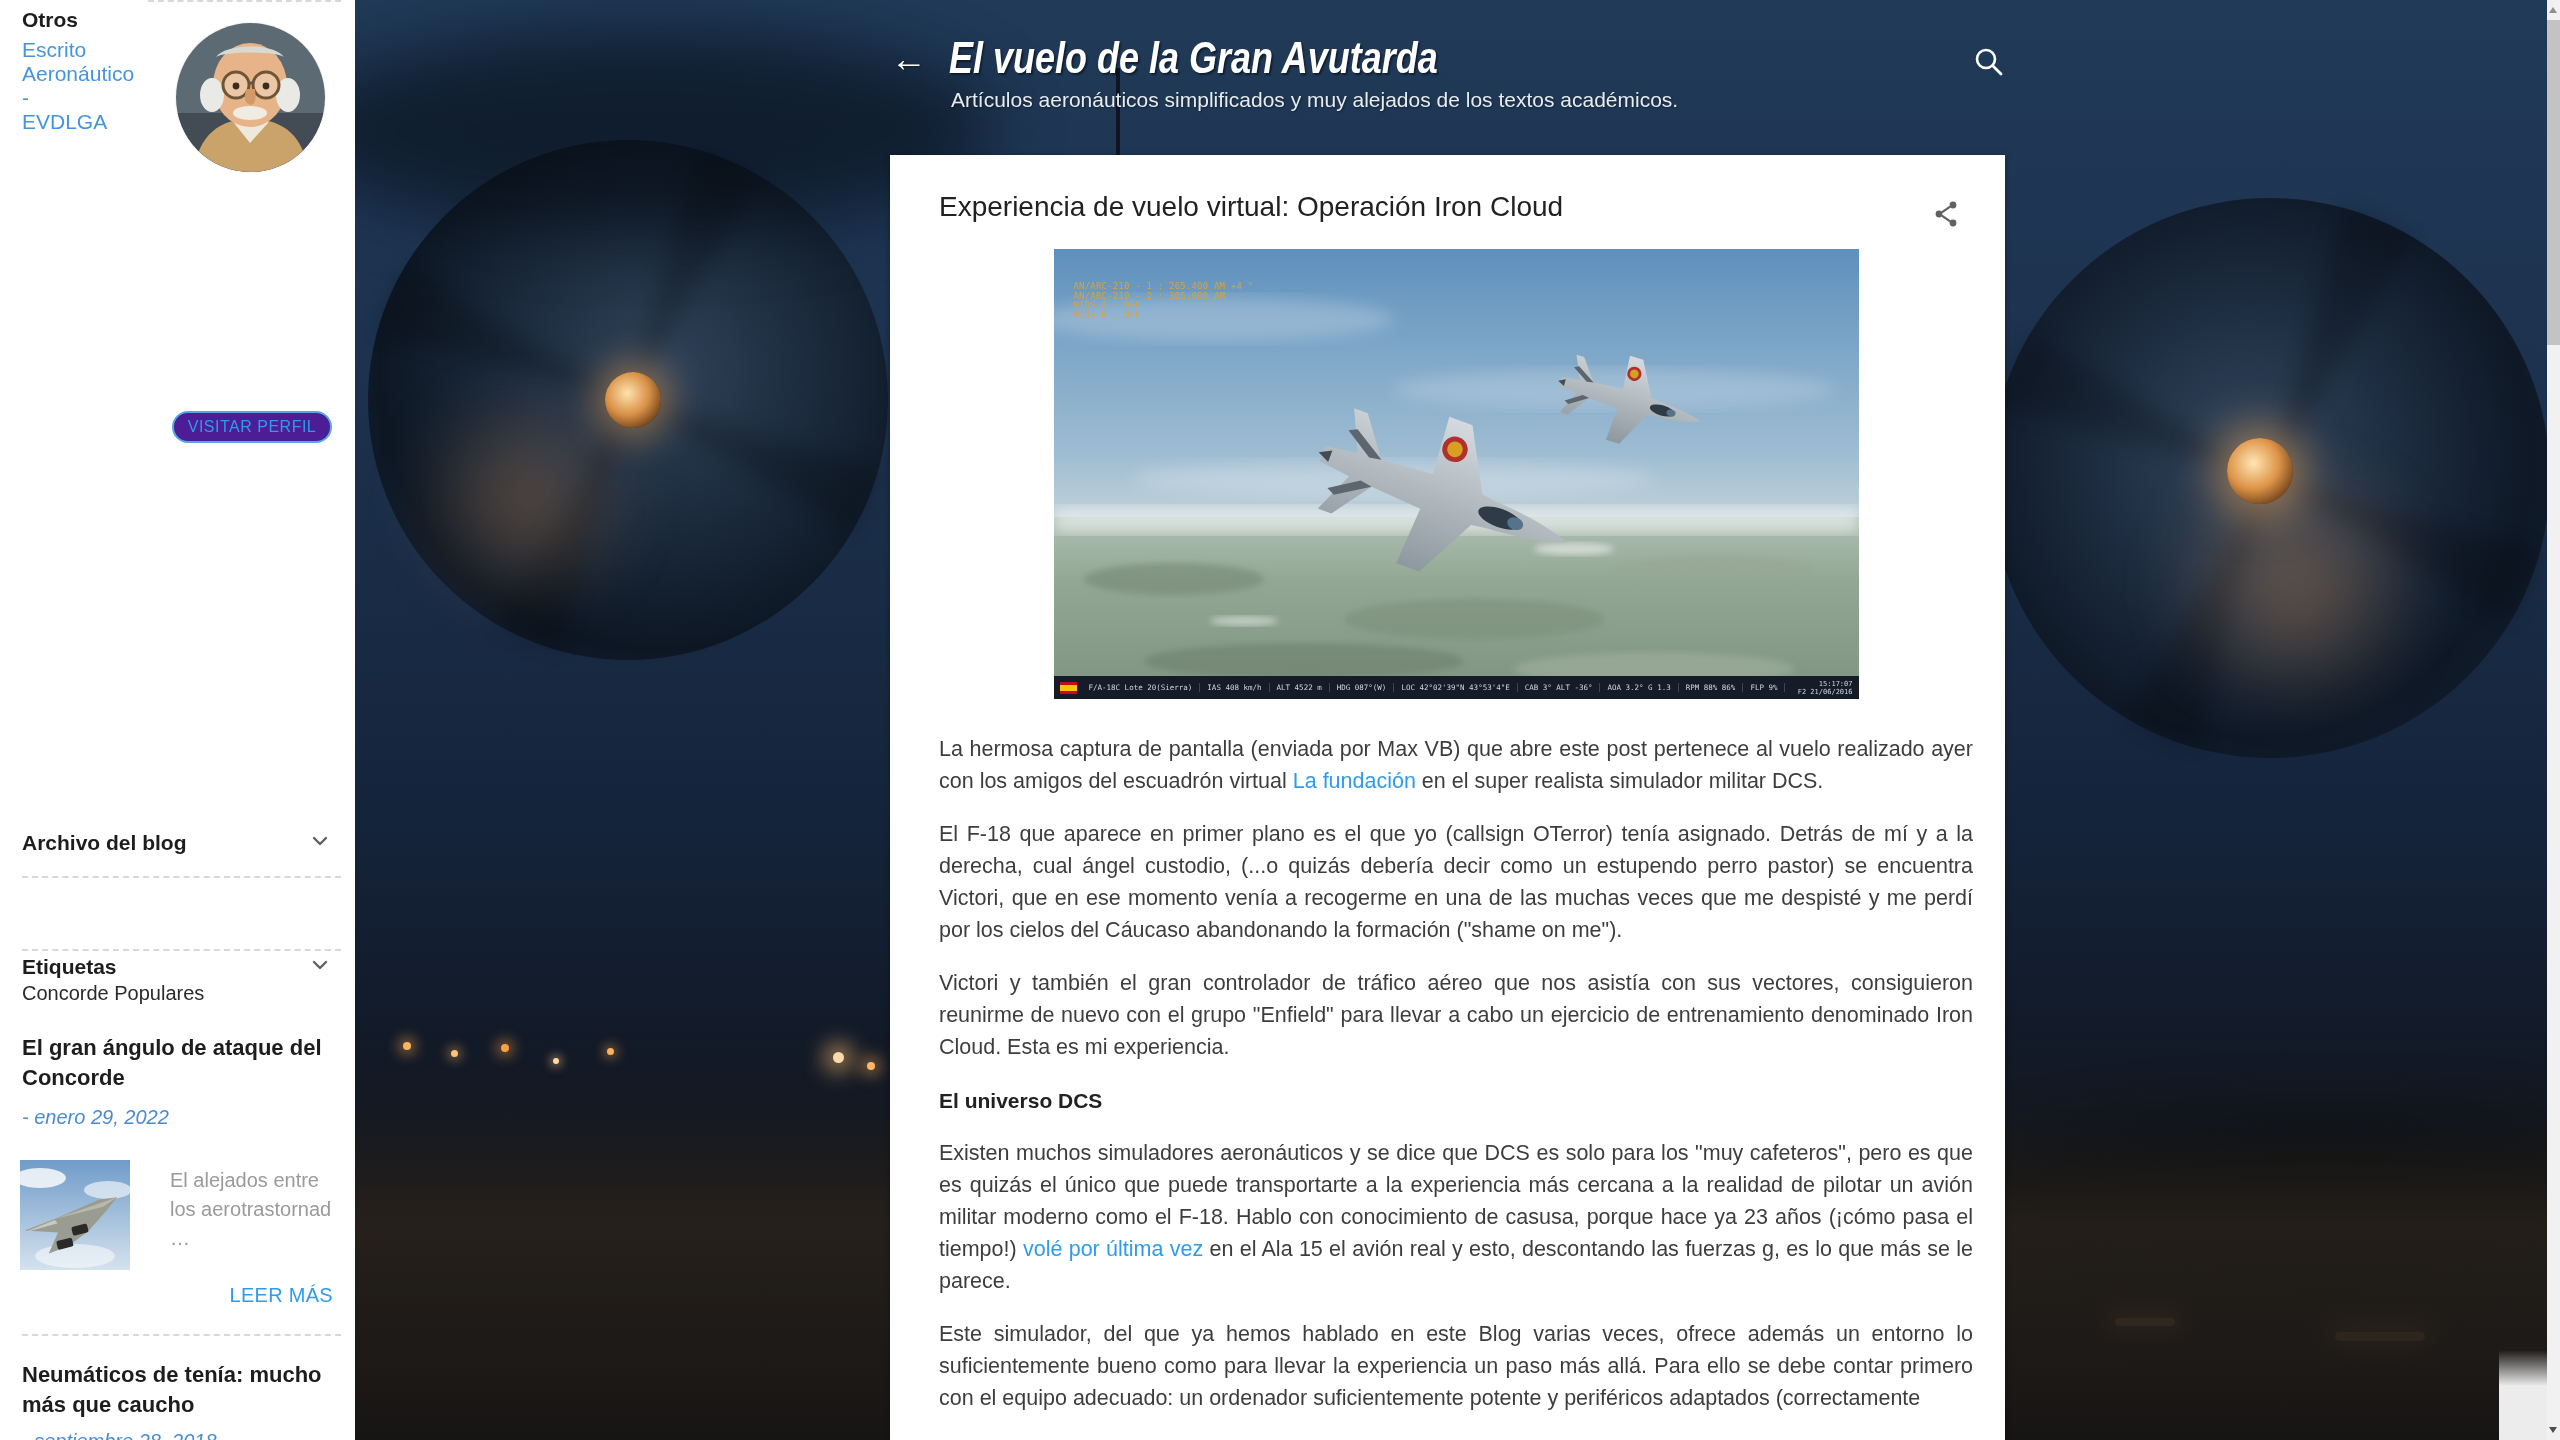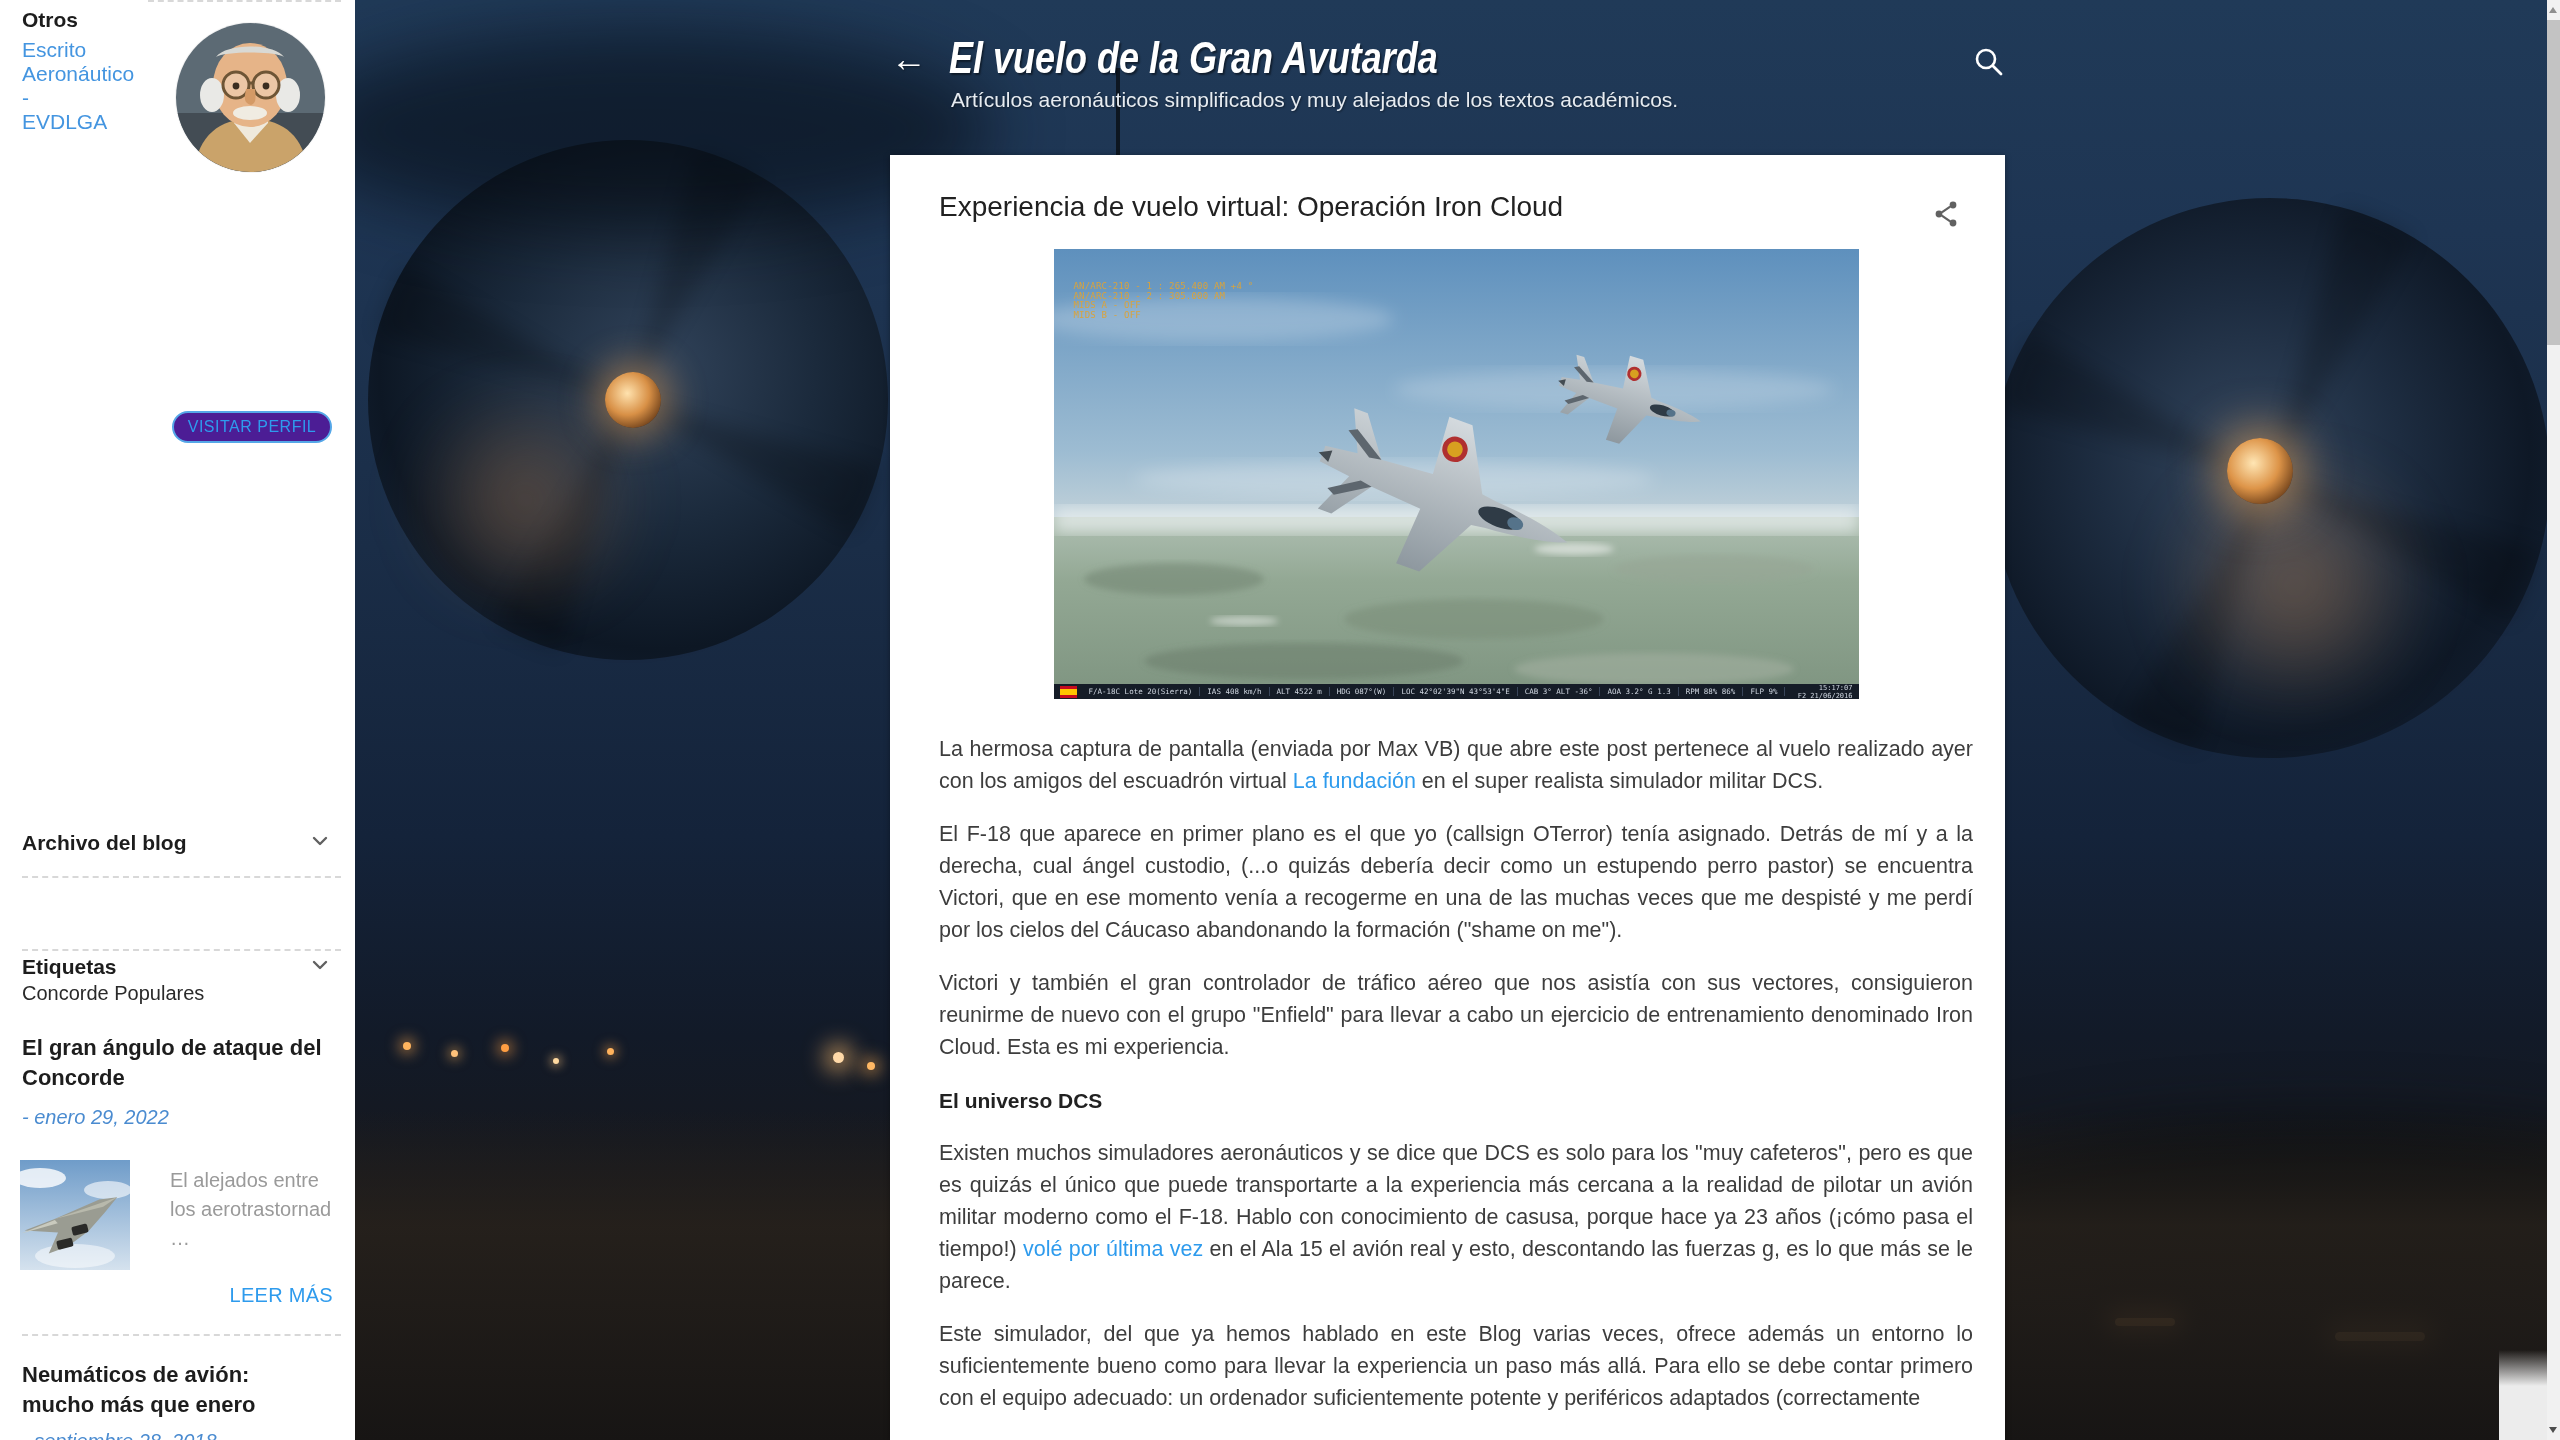--- a/index.html
+++ b/index.html
@@ -60,21 +60,21 @@
   .card { position:absolute; left:890px; top:155px; width:1115px; height:1285px; background:#fff; z-index:7;
           box-shadow:0 1px 6px rgba(0,0,0,.35); padding:36px 32px 0 49px; overflow:hidden; }
   .article-title { font-size:28px; font-weight:500; color:#212121; }
   .share-btn { position:absolute; right:44px; top:44px; width:30px; height:30px; cursor:pointer; }
   .article-date { margin-top:22px; font-size:18px; color:#757575; cursor:pointer; }
 
   .dcs-image { position:relative; width:805px; height:450px; margin:26px auto 0; cursor:pointer; }
   .dcs-image svg { position:absolute; inset:0; }
   .hud { position:absolute; left:20px; top:33px; font-family:"DejaVu Sans Mono",monospace;
          font-size:9px; line-height:9.5px; color:#d9a33c; letter-spacing:.2px; }
-  .dcsbar { position:absolute; left:0; right:0; bottom:0; height:15px; background:#151c27;
+  .dcsbar { position:absolute; left:0; right:0; bottom:0; height:23px; background:#151c27;
             display:flex; align-items:center; font-family:"DejaVu Sans Mono",monospace;
             font-size:7.5px; color:#cfd6e0; white-space:nowrap; }
   .dcsbar .seg { padding:0 7px; border-right:1px solid #39455a; }
   .dcsbar .seg:last-child { border-right:none; }
   .esp-flag { width:17px; height:12px; margin:0 5px 0 6px;
               background:linear-gradient(180deg,#c60b1e 0 25%,#ffc400 25% 75%,#c60b1e 75% 100%); }
   .bar-right { margin-left:auto; text-align:right; padding-right:6px; font-size:7px; line-height:8px; }
 
   .para { margin-top:21px; font-size:21.5px; line-height:32px; color:#3d3d3d; text-align:justify; }
   .para.first { margin-top:34px; }
@@ -215,21 +215,21 @@
           <rect x="-24" y="18" width="16" height="9" rx="2" fill="#2a2a28"></rect>
           <path d="M-20,-4 L46,-10 L30,-4 Z" fill="#b8b9ac"></path>
         </g>
       </svg>
     </div>
     <div class="snippet">El alejados entre los aerotrastornad …</div>
     <div class="read-more">LEER MÁS</div>
 
     <div class="dash" style="top:1334px;"></div>
 
-    <div class="post-title" style="top:1360px;">Neumáticos de avión: mucho más que enero</div>
+    <div class="post-title" style="top:1360px;">Neumáticos de tenía: mucho más que caucho</div>
     <div class="post-date" style="top:1430px;">- septiembre 28, 2018</div>
   </aside>
 
   <main class="card">
     <h1 class="article-title">Experiencia de vuelo virtual: Operación Iron Cloud</h1>
     <div class="share-btn">
       <svg width="30" height="30" viewBox="0 0 30 30">
         <circle cx="22" cy="6" r="3.4" fill="#616161"></circle>
         <circle cx="8" cy="15" r="3.4" fill="#616161"></circle>
         <circle cx="22" cy="24" r="3.4" fill="#616161"></circle>

